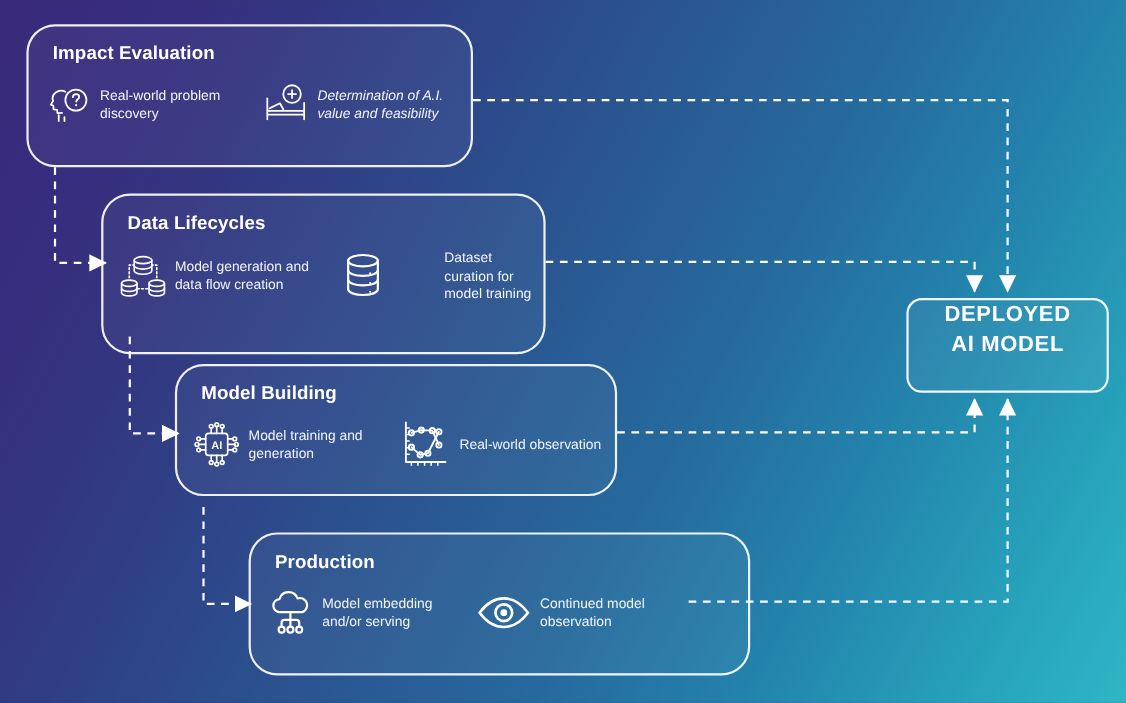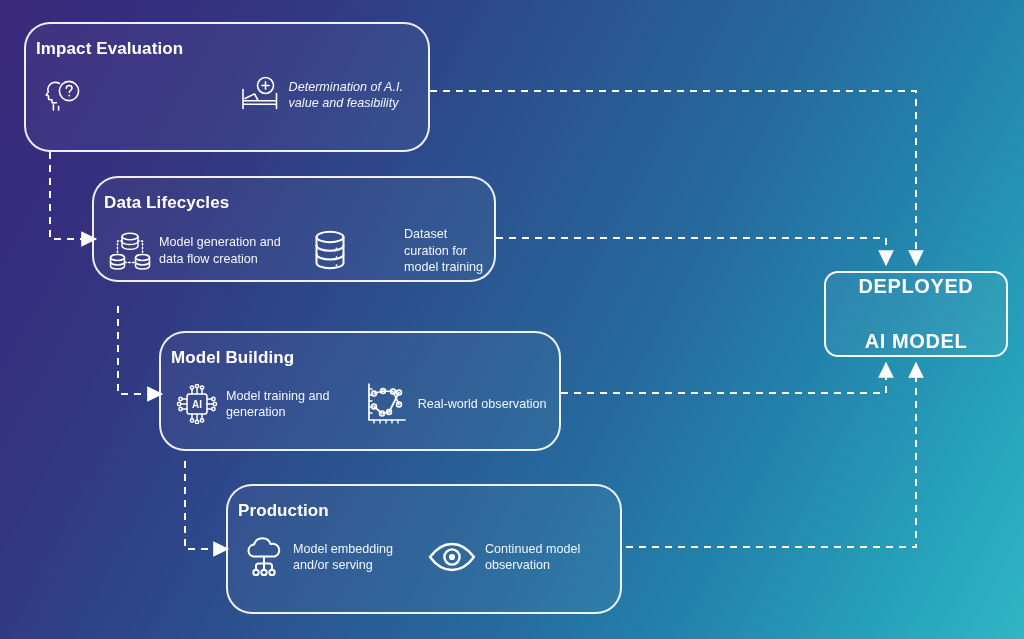--- a/index.html
+++ b/index.html
@@ -36,21 +36,21 @@
   
   .card {
     position: absolute;
     box-sizing: border-box;
     border: 2px solid rgba(255,255,255,0.92);
     border-radius: 26px;
     background: rgba(255,255,255,0.045);
   }
   .card-title {
     position: absolute;
-    left: 10px;
+    left: 22px;
     top: 15px;
     color: #ffffff;
     font-size: 17px;
     font-weight: bold;
     letter-spacing: 0.1px;
     white-space: nowrap;
   }
   .items {
     position: absolute;
     left: 14px;
@@ -88,21 +88,21 @@
     top: 271px;
     width: 184px;
     height: 86px;
     box-sizing: border-box;
     border: 2px solid rgba(255,255,255,0.95);
     border-radius: 14px;
     background: rgba(255,255,255,0.05);
     display: flex;
     flex-direction: column;
     align-items: center;
-    justify-content: space-between;
+    justify-content: flex-start;
   }
   #deployed .dep-line {
     color: #ffffff;
     font-size: 20px;
     font-weight: bold;
     letter-spacing: 0.6px;
     line-height: 27px;
   }
 </style>
 </head>
@@ -149,20 +149,22 @@
         <span class="item-icon">
           <svg width="40" height="42" viewBox="0 0 40 42" fill="none" stroke="#ffffff" stroke-width="1.6" stroke-linecap="round" stroke-linejoin="round">
             <path d="M17.5 9.5c-3.6-2.2-8.4-1.1-10.6 2.4-1.3 2-1.4 4.2-.6 6l-2.1 3.2 2.3 1 .2 3.4 3.2.3.3 3.1 4.2-.2"></path>
             <path d="M11.4 30.7l0 5.4"></path>
             <path d="M16.6 32.5l0 3.6"></path>
             <circle cx="27" cy="17" r="9.6"></circle>
             <path d="M24.3 14.3c0-1.6 1.3-2.8 2.9-2.8 1.6 0 2.8 1.1 2.8 2.6 0 2.1-2.6 2.2-2.7 4.3"></path>
             <circle cx="27.2" cy="21.6" r="0.95" fill="#ffffff" stroke="none"></circle>
           </svg>
         </span>
+        <span class="item-label">Real-world problem
+discovery</span>
       </div>
 
       <div class="item" style="width:190px;font-style:italic;">
         <span class="item-icon">
           <svg width="42" height="42" viewBox="0 0 42 42" fill="none" stroke="#ffffff" stroke-width="1.6" stroke-linecap="round" stroke-linejoin="round">
             <circle cx="26.5" cy="11.5" r="8"></circle>
             <path d="M26.5 7.9v7.2M22.9 11.5h7.2"></path>
             <path d="M4 15.5v19"></path>
             <path d="M37.5 19.5v15"></path>
             <path d="M6 24.5l9.5-4.6 3.1 5.6"></path>
@@ -170,21 +172,21 @@
             <path d="M4.6 30.3h32.2"></path>
           </svg>
         </span>
         <span class="item-label">Determination of A.I.
 value and feasibility</span>
       </div>
 
     </div>
   </div>
 
-  <div class="card" id="card-1" style="left:92px; top:176px; width:404px; height:106px;">
+  <div class="card" id="card-1" style="left:92px; top:176px; width:404px; height:146px;">
     <div class="card-title">Data Lifecycles</div>
     <div class="items">
 
       <div class="item" style="width:210px;">
         <span class="item-icon">
           <svg width="42" height="44" viewBox="0 0 42 44" fill="none" stroke="#ffffff" stroke-width="1.5" stroke-linecap="round" stroke-linejoin="round">
 
             <ellipse cx="21" cy="7.5" rx="8" ry="3.2"></ellipse>
             <path d="M13 7.5v9.6c0 1.8 3.6 3.2 8 3.2s8-1.4 8-3.2V7.5"></path>
             <path d="M13 12.4c0 1.8 3.6 3.2 8 3.2s8-1.4 8-3.2"></path>
@@ -284,21 +286,21 @@
             <circle cx="28" cy="32" r="2.4" fill="none"></circle>
             <circle cx="38" cy="12.5" r="2.4" fill="none"></circle>
           </svg>
         </span>
         <span class="item-label">Real-world observation</span>
       </div>
 
     </div>
   </div>
 
-  <div class="card" id="card-3" style="left:226px; top:484px; width:396px; height:130px;">
+  <div class="card" id="card-3" style="left:226px; top:484px; width:456px; height:130px;">
     <div class="card-title">Production</div>
     <div class="items">
 
       <div class="item" style="width:190px;">
         <span class="item-icon">
           <svg width="44" height="44" viewBox="0 0 44 44" fill="none" stroke="#ffffff" stroke-width="2" stroke-linecap="round" stroke-linejoin="round">
             <path d="M11.5 21.5a6 6 0 0 1 0.6-11.9 8.6 8.6 0 0 1 16.4-0.6 6.3 6.3 0 0 1 4.2 12.5z"></path>
             <path d="M22 21.5v7"></path>
             <path d="M14 34.5v-3.4c0-1.4 1.1-2.6 2.6-2.6h10.8c1.5 0 2.6 1.2 2.6 2.6v3.4"></path>
             <path d="M22 28.5v6"></path>

